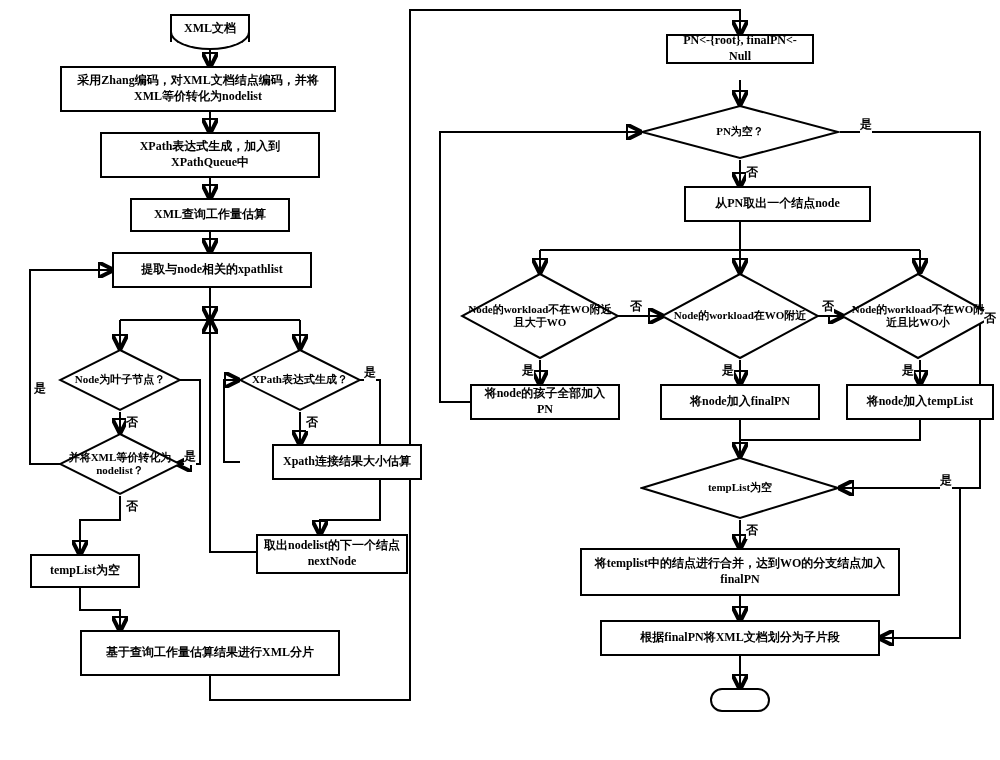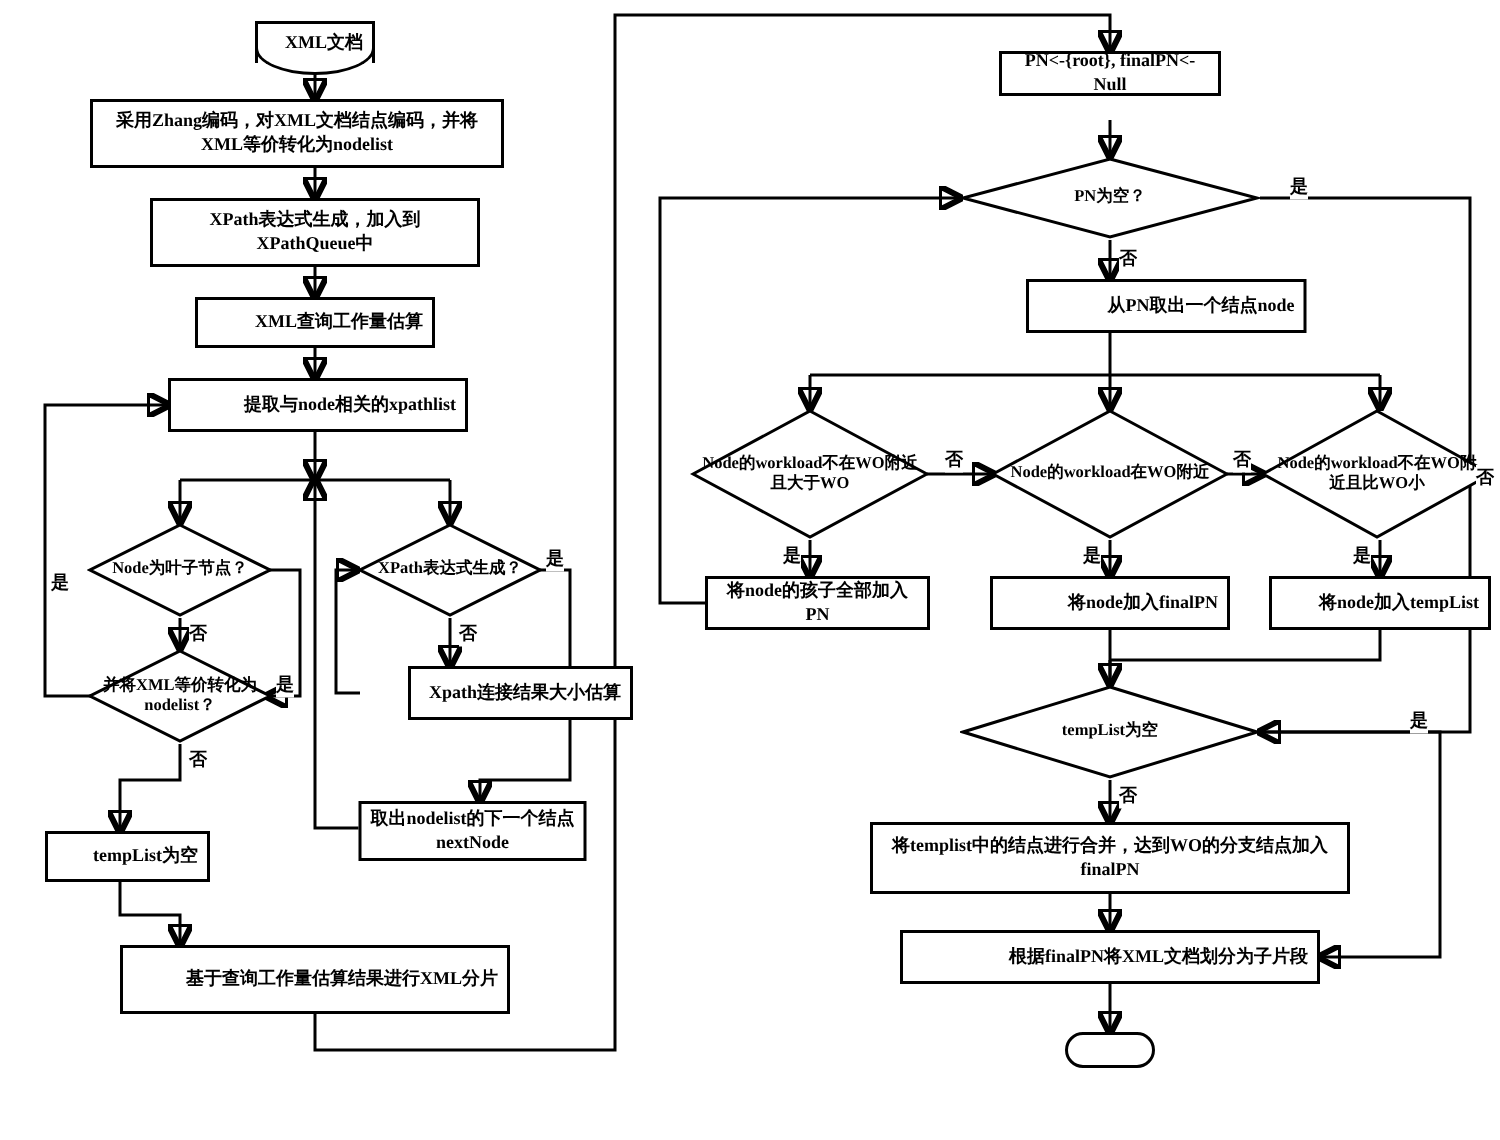--- a/index.html
+++ b/index.html
@@ -11,21 +11,21 @@
     height: 760px;
     position: relative;
   }
   .node {
     position: absolute;
     border: 2px solid #000;
     background: #fff;
     text-align: center;
     display: flex;
     align-items: center;
-    justify-content: flex-end;
+    justify-content: center;
     padding: 4px 6px;
     line-height: 1.3;
     font-weight: bold;
   }
   .doc {
     border-radius: 0;
     border-bottom: none;
     position: absolute;
   }
   .doc::after {
@@ -191,21 +191,21 @@
   <svg viewBox="0 0 124 64">
       <polygon points="62,2 122,32 62,62 2,32" stroke="#000" stroke-width="2" fill="#fff"></polygon>
     </svg>
   <span class="diamond-text">XPath表达式生成？</span>
 </div>
 
 <div class="node" style="left:240px; top:444px; width:150px; height:36px;margin-left:32px;">
   <span>Xpath连接结果大小估算</span>
 </div>
 
-<div class="node" style="left:239px; top:534px; width:152px; height:40px;">
+<div class="node" style="left:256px; top:534px; width:152px; height:40px;">
   <span>取出nodelist的下一个结点nextNode</span>
 </div>
 
 <div class="node" style="left:30px; top:554px; width:110px; height:34px;">
   <span>tempList为空</span>
 </div>
 
 <div class="node" style="left:80px; top:630px; width:260px; height:46px;">
   <span>基于查询工作量估算结果进行XML分片</span>
 </div>

